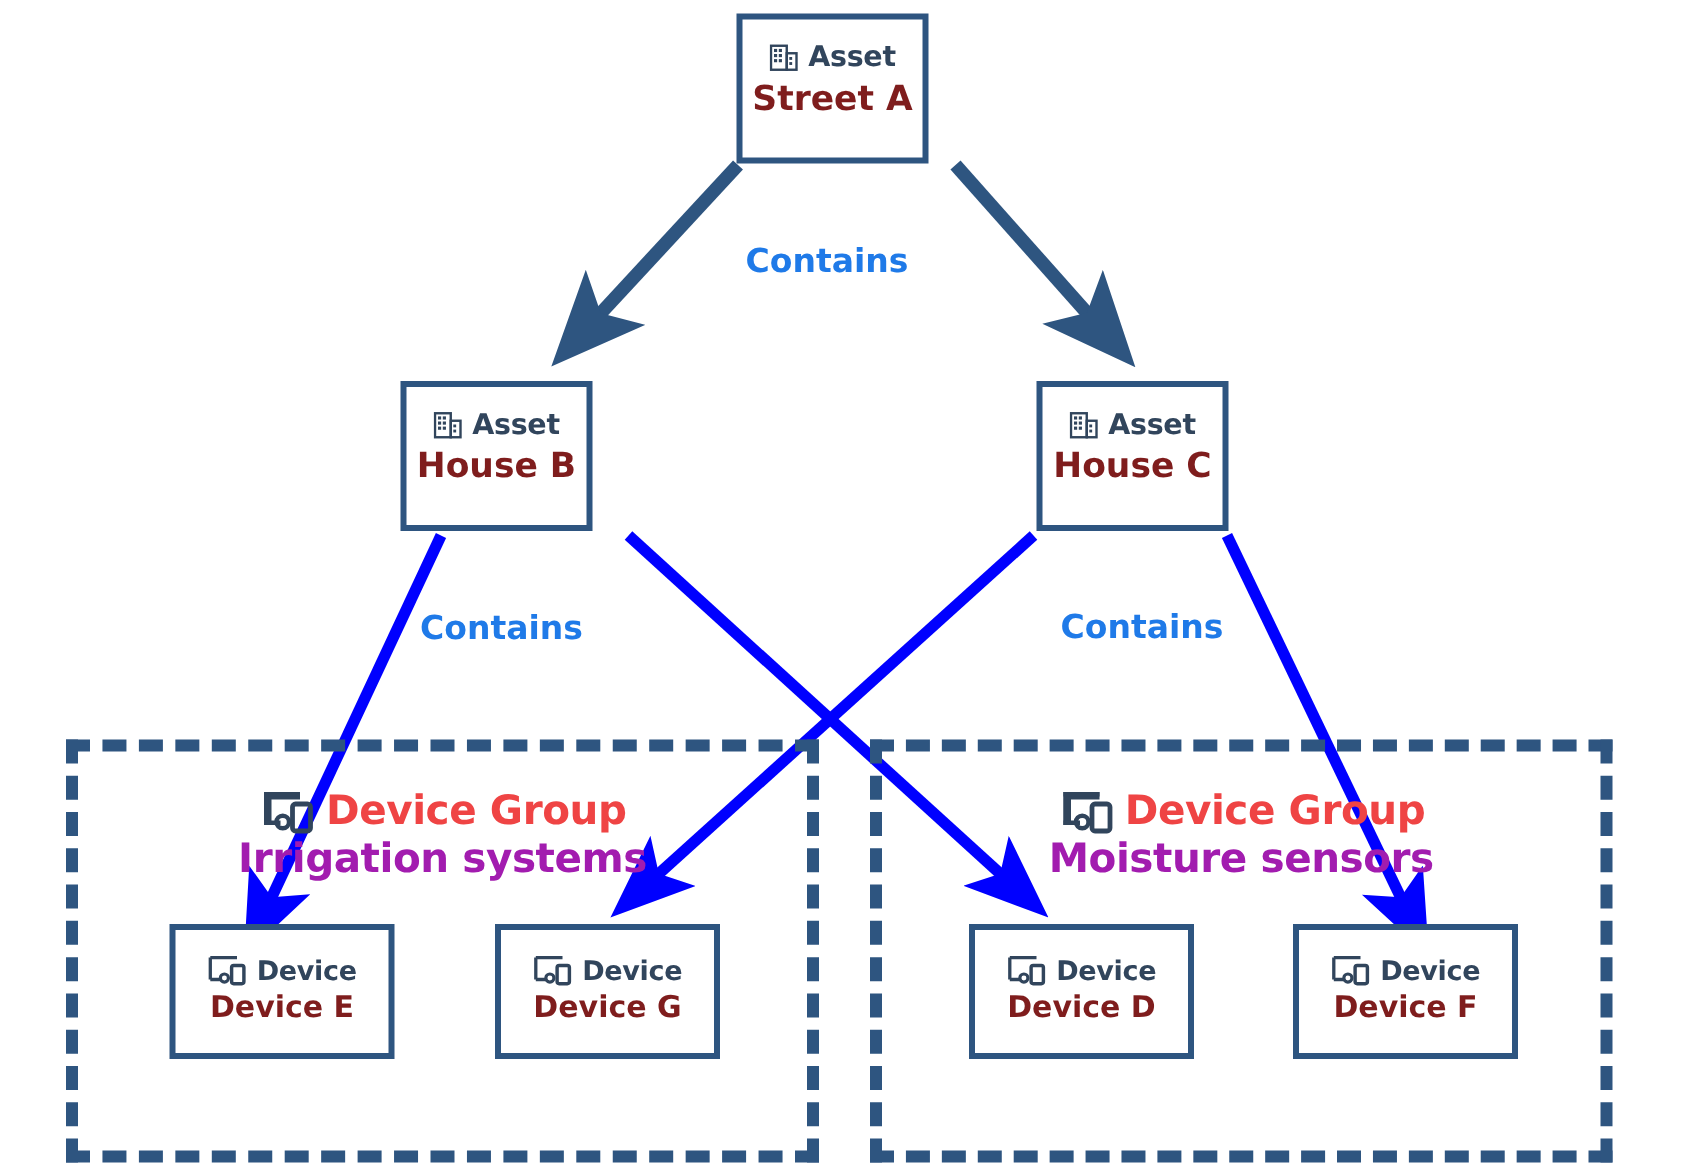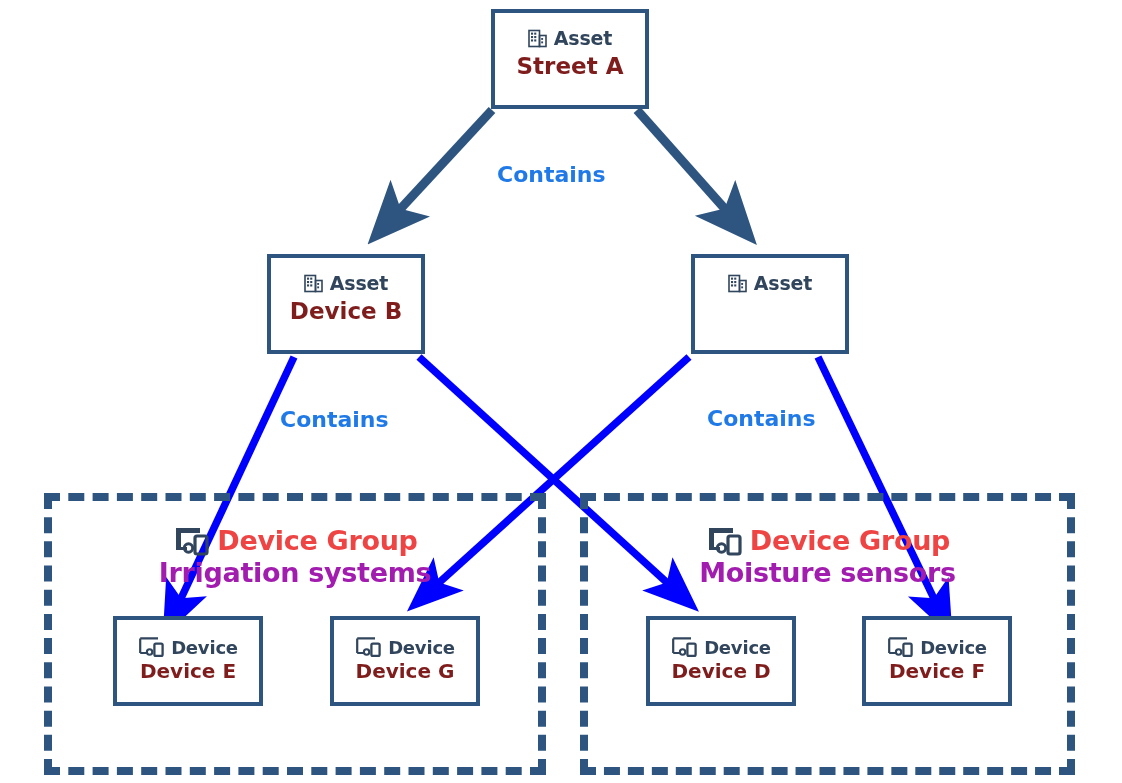--- a/index.html
+++ b/index.html
@@ -47,21 +47,21 @@
   }
   .node .name-label {
     color: #7f1d1d;
     font-weight: bold;
     text-align: center;
     white-space: nowrap;
   }
 
   
   .asset {
-    width: 158px;
+    width: 128px;
     height: 100px;
     padding-top: 14px;
   }
   .asset .type-label { font-size: 19px; }
   .asset .name-label { font-size: 23px; margin-top: 4px; }
   .asset .icon-wrap { margin-right: 7px; display: flex; }
 
   
   .device {
     width: 150px;
@@ -217,41 +217,42 @@
           <rect x="3" y="7" width="2.1" height="2.1" fill="#31455c"></rect>
           <rect x="6.2" y="7" width="2.1" height="2.1" fill="#31455c"></rect>
           <rect x="3" y="10.4" width="2.1" height="2.1" fill="#31455c"></rect>
           <rect x="6.2" y="10.4" width="2.1" height="2.1" fill="#31455c"></rect>
           <rect x="13.2" y="9" width="1.9" height="1.9" fill="#31455c"></rect>
           <rect x="13.2" y="12.4" width="1.9" height="1.9" fill="#31455c"></rect>
         </svg>
       </span>
       <span class="type-label">Asset</span>
     </div>
-    <div class="name-label">Device B</div>
+    <div class="name-label">House B</div>
   </div>
 
   <div class="node asset" style="left:691px; top:254px;">
     <div class="row">
       <span class="icon-wrap">
         <svg width="19" height="19" viewBox="0 0 19 19" xmlns="http://www.w3.org/2000/svg">
           <rect x="1" y="1.5" width="10.5" height="16" fill="none" stroke="#31455c" stroke-width="1.6"></rect>
           <rect x="11.5" y="6.5" width="6.5" height="11" fill="none" stroke="#31455c" stroke-width="1.6"></rect>
           <rect x="3" y="3.6" width="2.1" height="2.1" fill="#31455c"></rect>
           <rect x="6.2" y="3.6" width="2.1" height="2.1" fill="#31455c"></rect>
           <rect x="3" y="7" width="2.1" height="2.1" fill="#31455c"></rect>
           <rect x="6.2" y="7" width="2.1" height="2.1" fill="#31455c"></rect>
           <rect x="3" y="10.4" width="2.1" height="2.1" fill="#31455c"></rect>
           <rect x="6.2" y="10.4" width="2.1" height="2.1" fill="#31455c"></rect>
           <rect x="13.2" y="9" width="1.9" height="1.9" fill="#31455c"></rect>
           <rect x="13.2" y="12.4" width="1.9" height="1.9" fill="#31455c"></rect>
         </svg>
       </span>
       <span class="type-label">Asset</span>
     </div>
+    <div class="name-label">House C</div>
   </div>
 
   <div class="node device" style="left:113px; top:616px;">
     <div class="row">
       <span class="icon-wrap">
         <svg width="29" height="22" viewBox="0 0 29 22" xmlns="http://www.w3.org/2000/svg">
           <path d="M2.2,2.4 H20 M2.2,2.4 V17 M2.2,17 H9.5" fill="none" stroke="#31455c" stroke-width="2.2"></path>
           <circle cx="11.6" cy="16" r="2.7" fill="none" stroke="#31455c" stroke-width="2.1"></circle>
           <rect x="16.4" y="7.6" width="8.2" height="12.2" rx="1.4" fill="none" stroke="#31455c" stroke-width="2.3"></rect>
         </svg>

